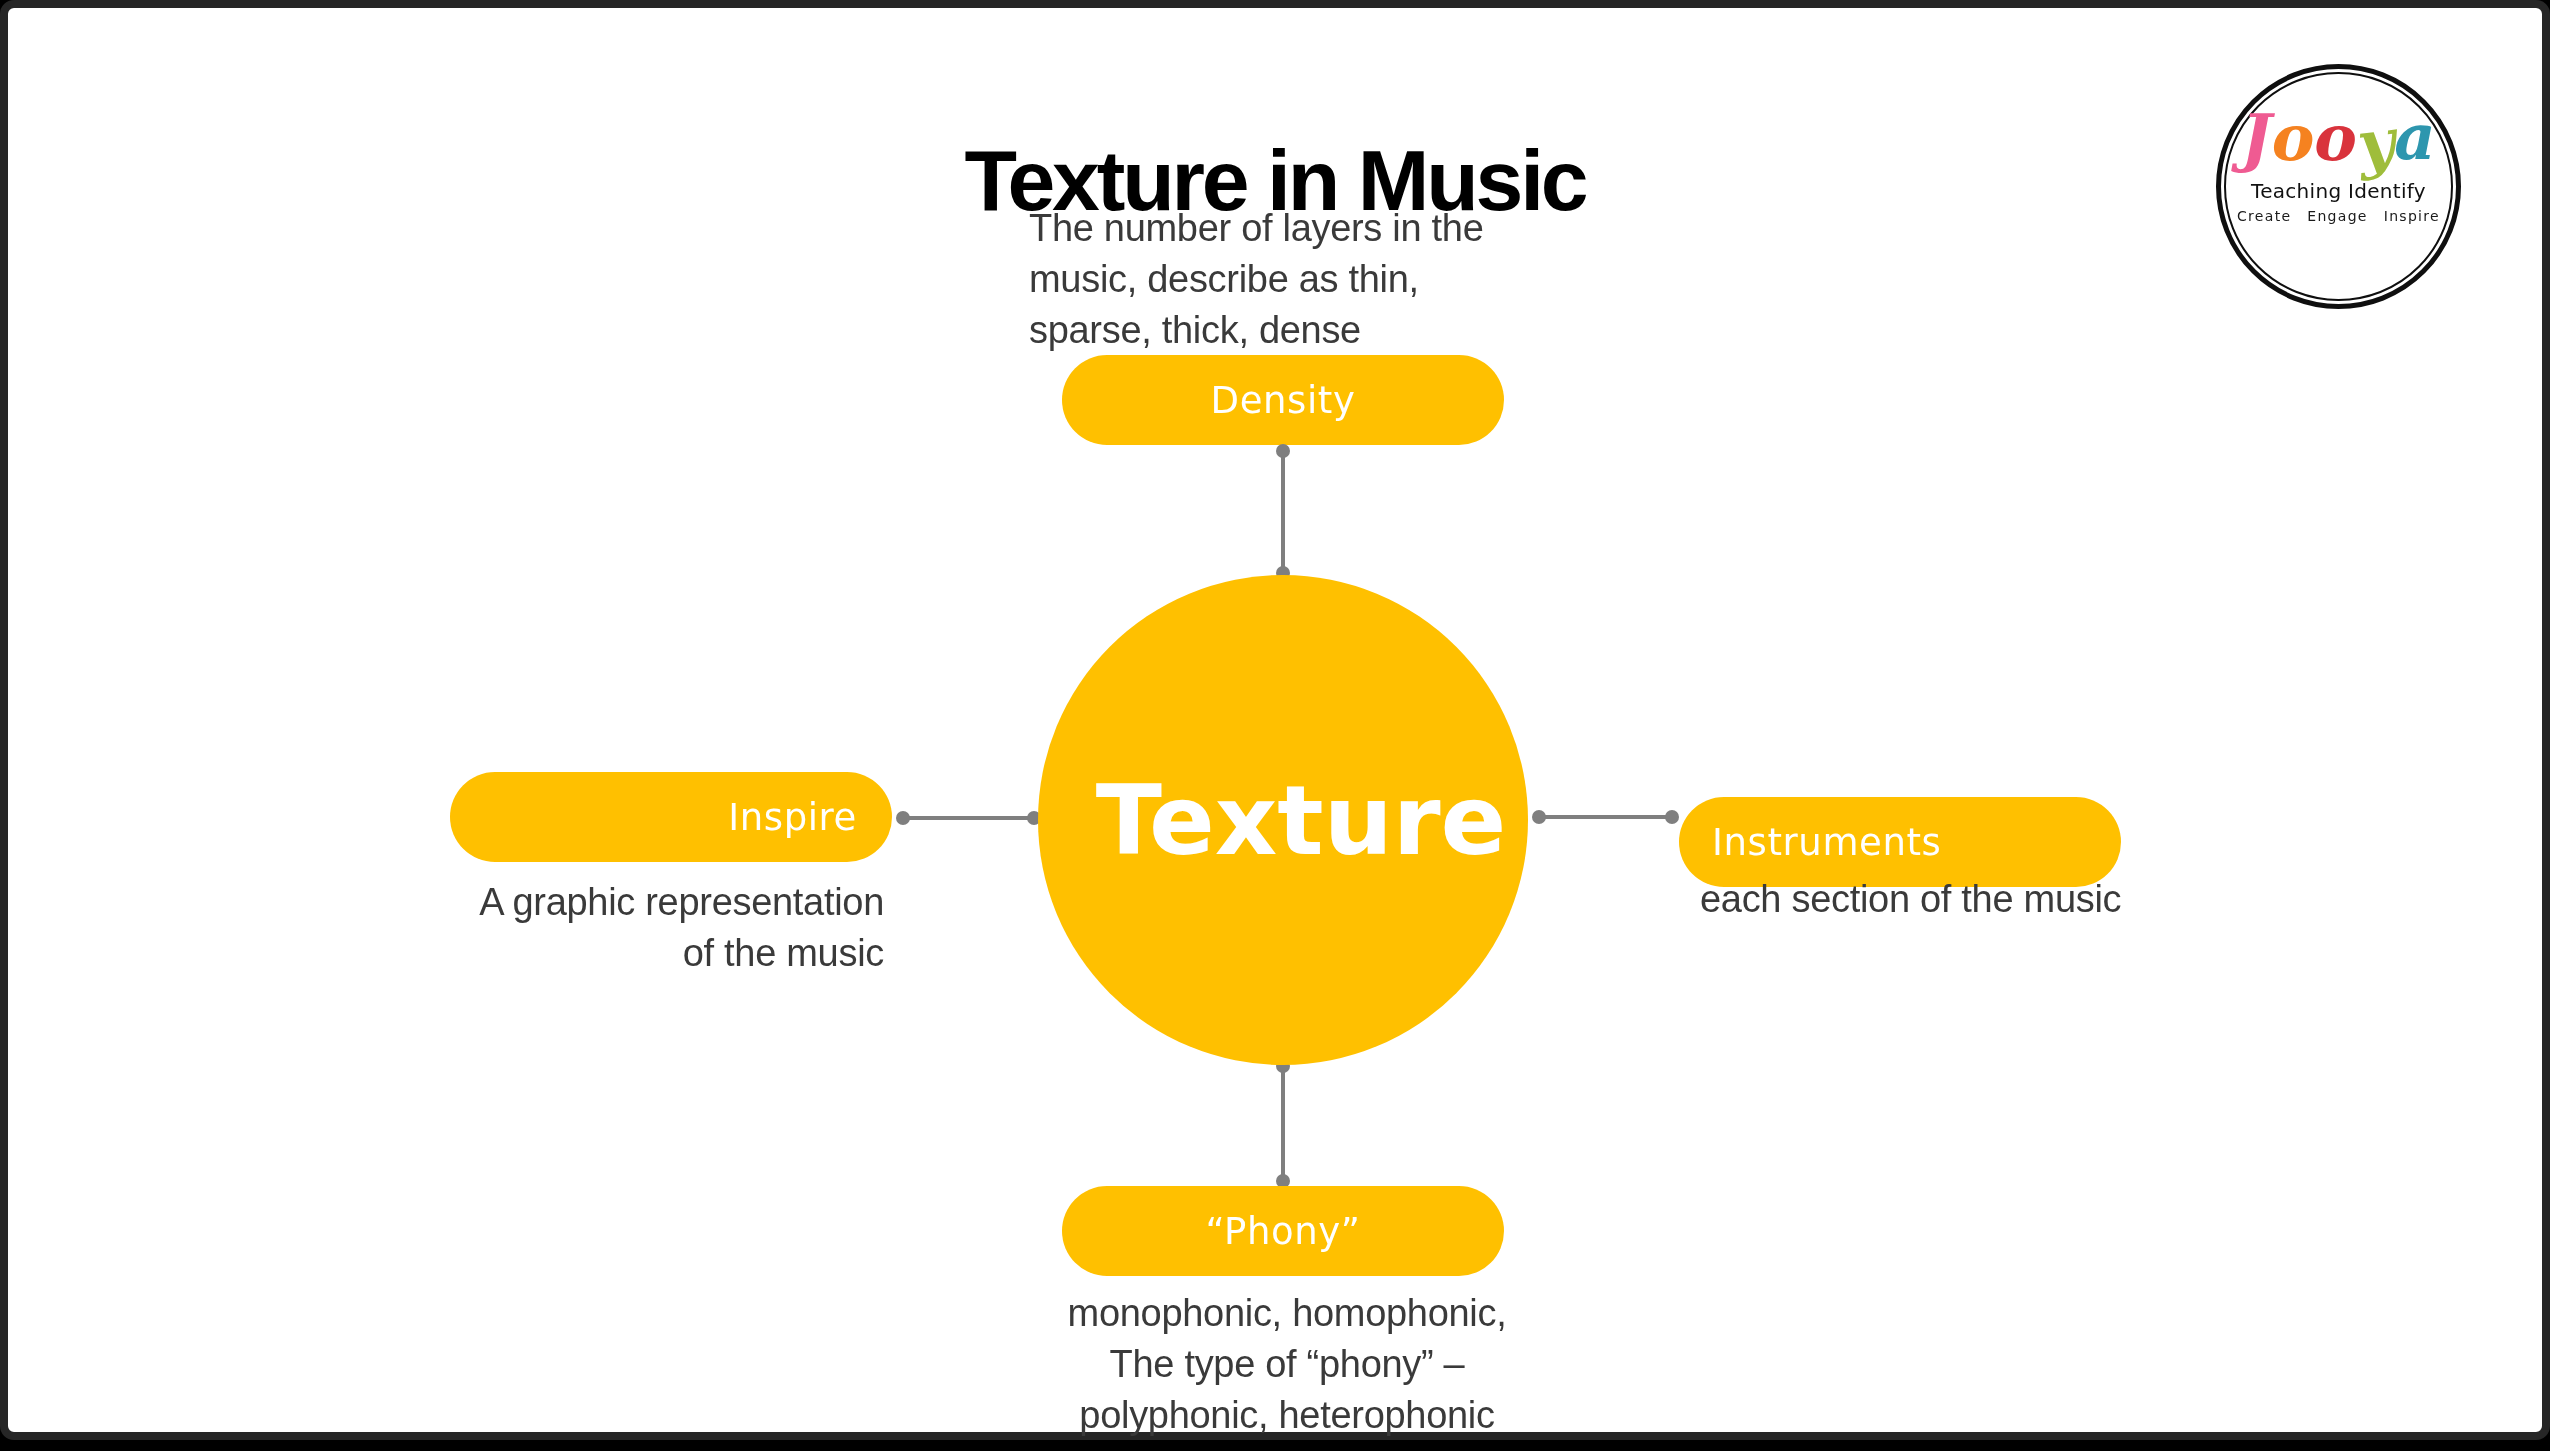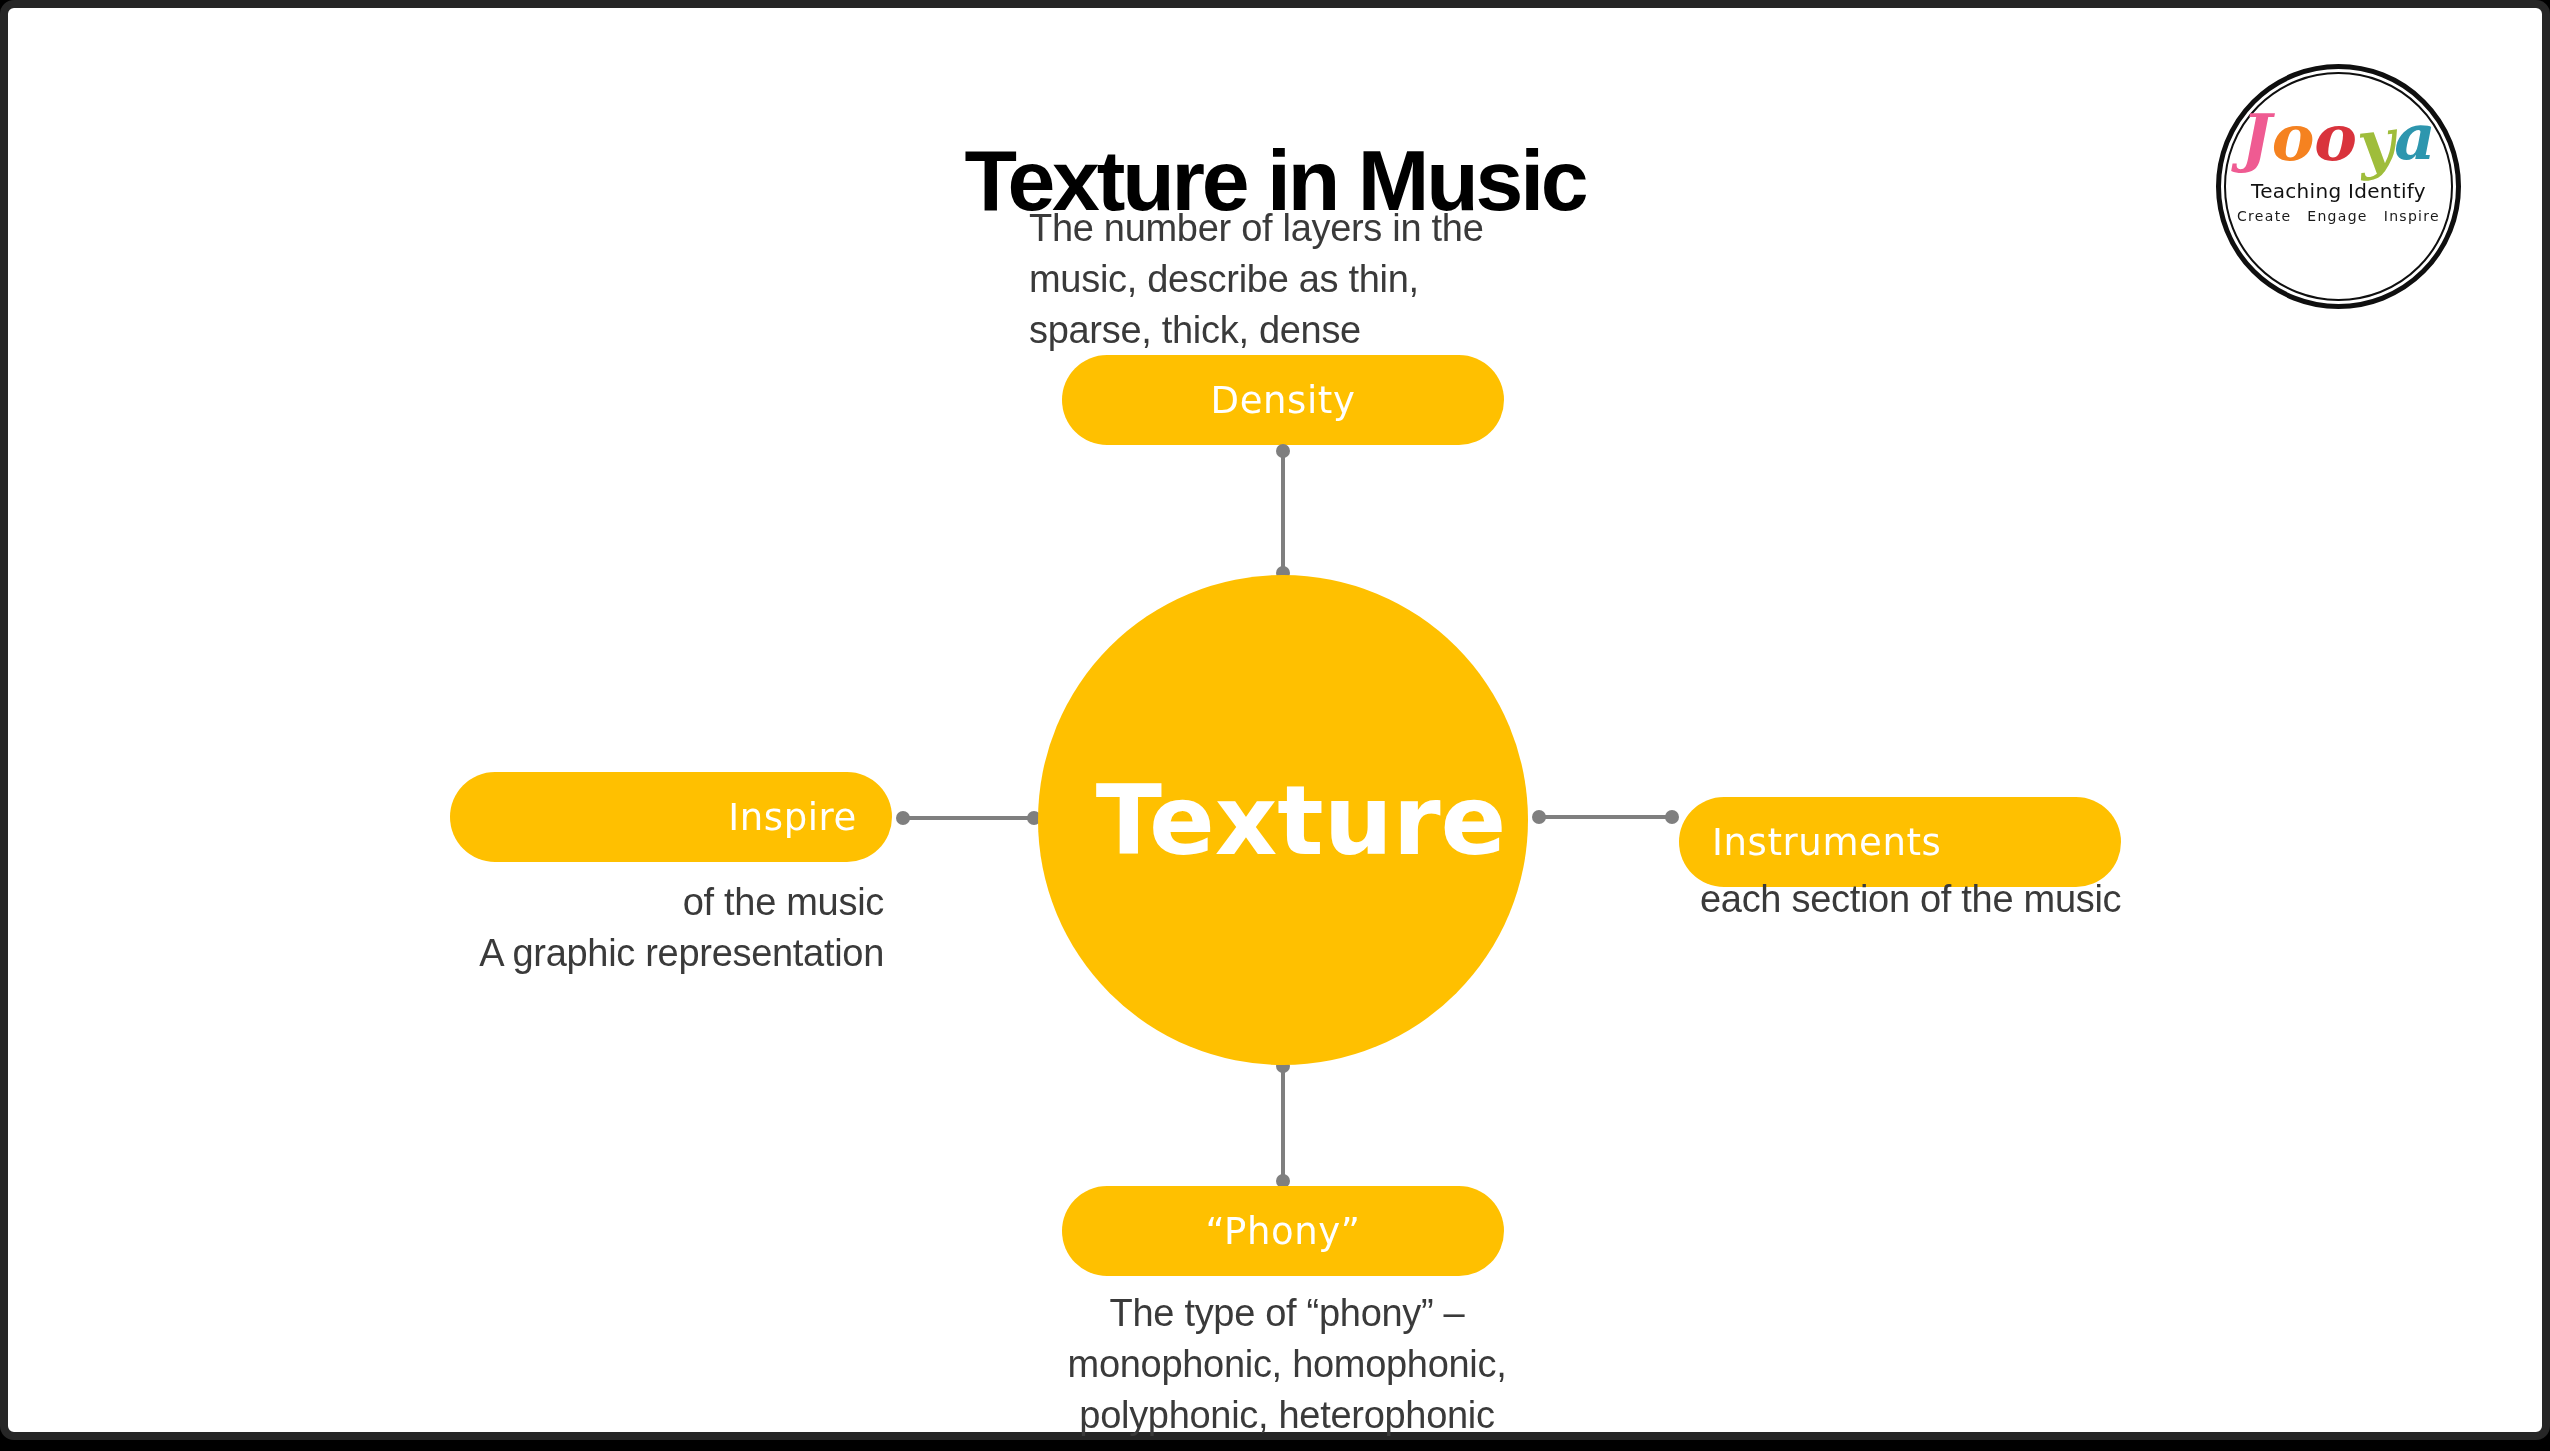--- a/index.html
+++ b/index.html
@@ -64,22 +64,22 @@
     <span>Density</span>
   </div>
   <div class="cline" style="left:1273px;top:443px;width:3.8px;height:122px;"></div>
   <div class="dot" style="left:1268px;top:436px;"></div>
   <div class="dot" style="left:1268px;top:558px;"></div>
 
   <div class="pill pill-left" style="background: rgb(255, 192, 0);">
     <span>Inspire</span>
   </div>
   <div class="desc desc-left">
+    <div>A graphic representation</div>
     <div>of the music</div>
-    <div>A graphic representation</div>
   </div>
   <div class="cline" style="left:894px;top:808px;width:132px;height:3.8px;"></div>
   <div class="dot" style="left:888px;top:803px;"></div>
   <div class="dot" style="left:1019px;top:803px;"></div>
 
   <div class="pill pill-right" style="background: rgb(255, 192, 0); margin-top: 29px;">
     <span>Instruments</span>
   </div>
   <div class="desc desc-right">
     <div>each section of the music</div>
@@ -88,22 +88,22 @@
   <div class="dot" style="left:1524px;top:802px;"></div>
   <div class="dot" style="left:1657px;top:802px;"></div>
 
   <div class="cline" style="left:1273px;top:1057px;width:3.8px;height:116px;"></div>
   <div class="dot" style="left:1268px;top:1051px;"></div>
   <div class="dot" style="left:1268px;top:1166px;"></div>
   <div class="pill pill-bottom" style="background: rgb(255, 192, 0);">
     <span>“Phony”</span>
   </div>
   <div class="desc desc-bottom">
+    <div>monophonic, homophonic,</div>
     <div>The type of “phony” –</div>
-    <div>monophonic, homophonic,</div>
     <div>polyphonic, heterophonic</div>
   </div>
 
   <div class="center-circle" style="background: rgb(255, 192, 0);">
     <span class="label">Texture</span>
   </div>
 
   <div class="logo">
     <div class="logo-inner">
       <div class="brand">

